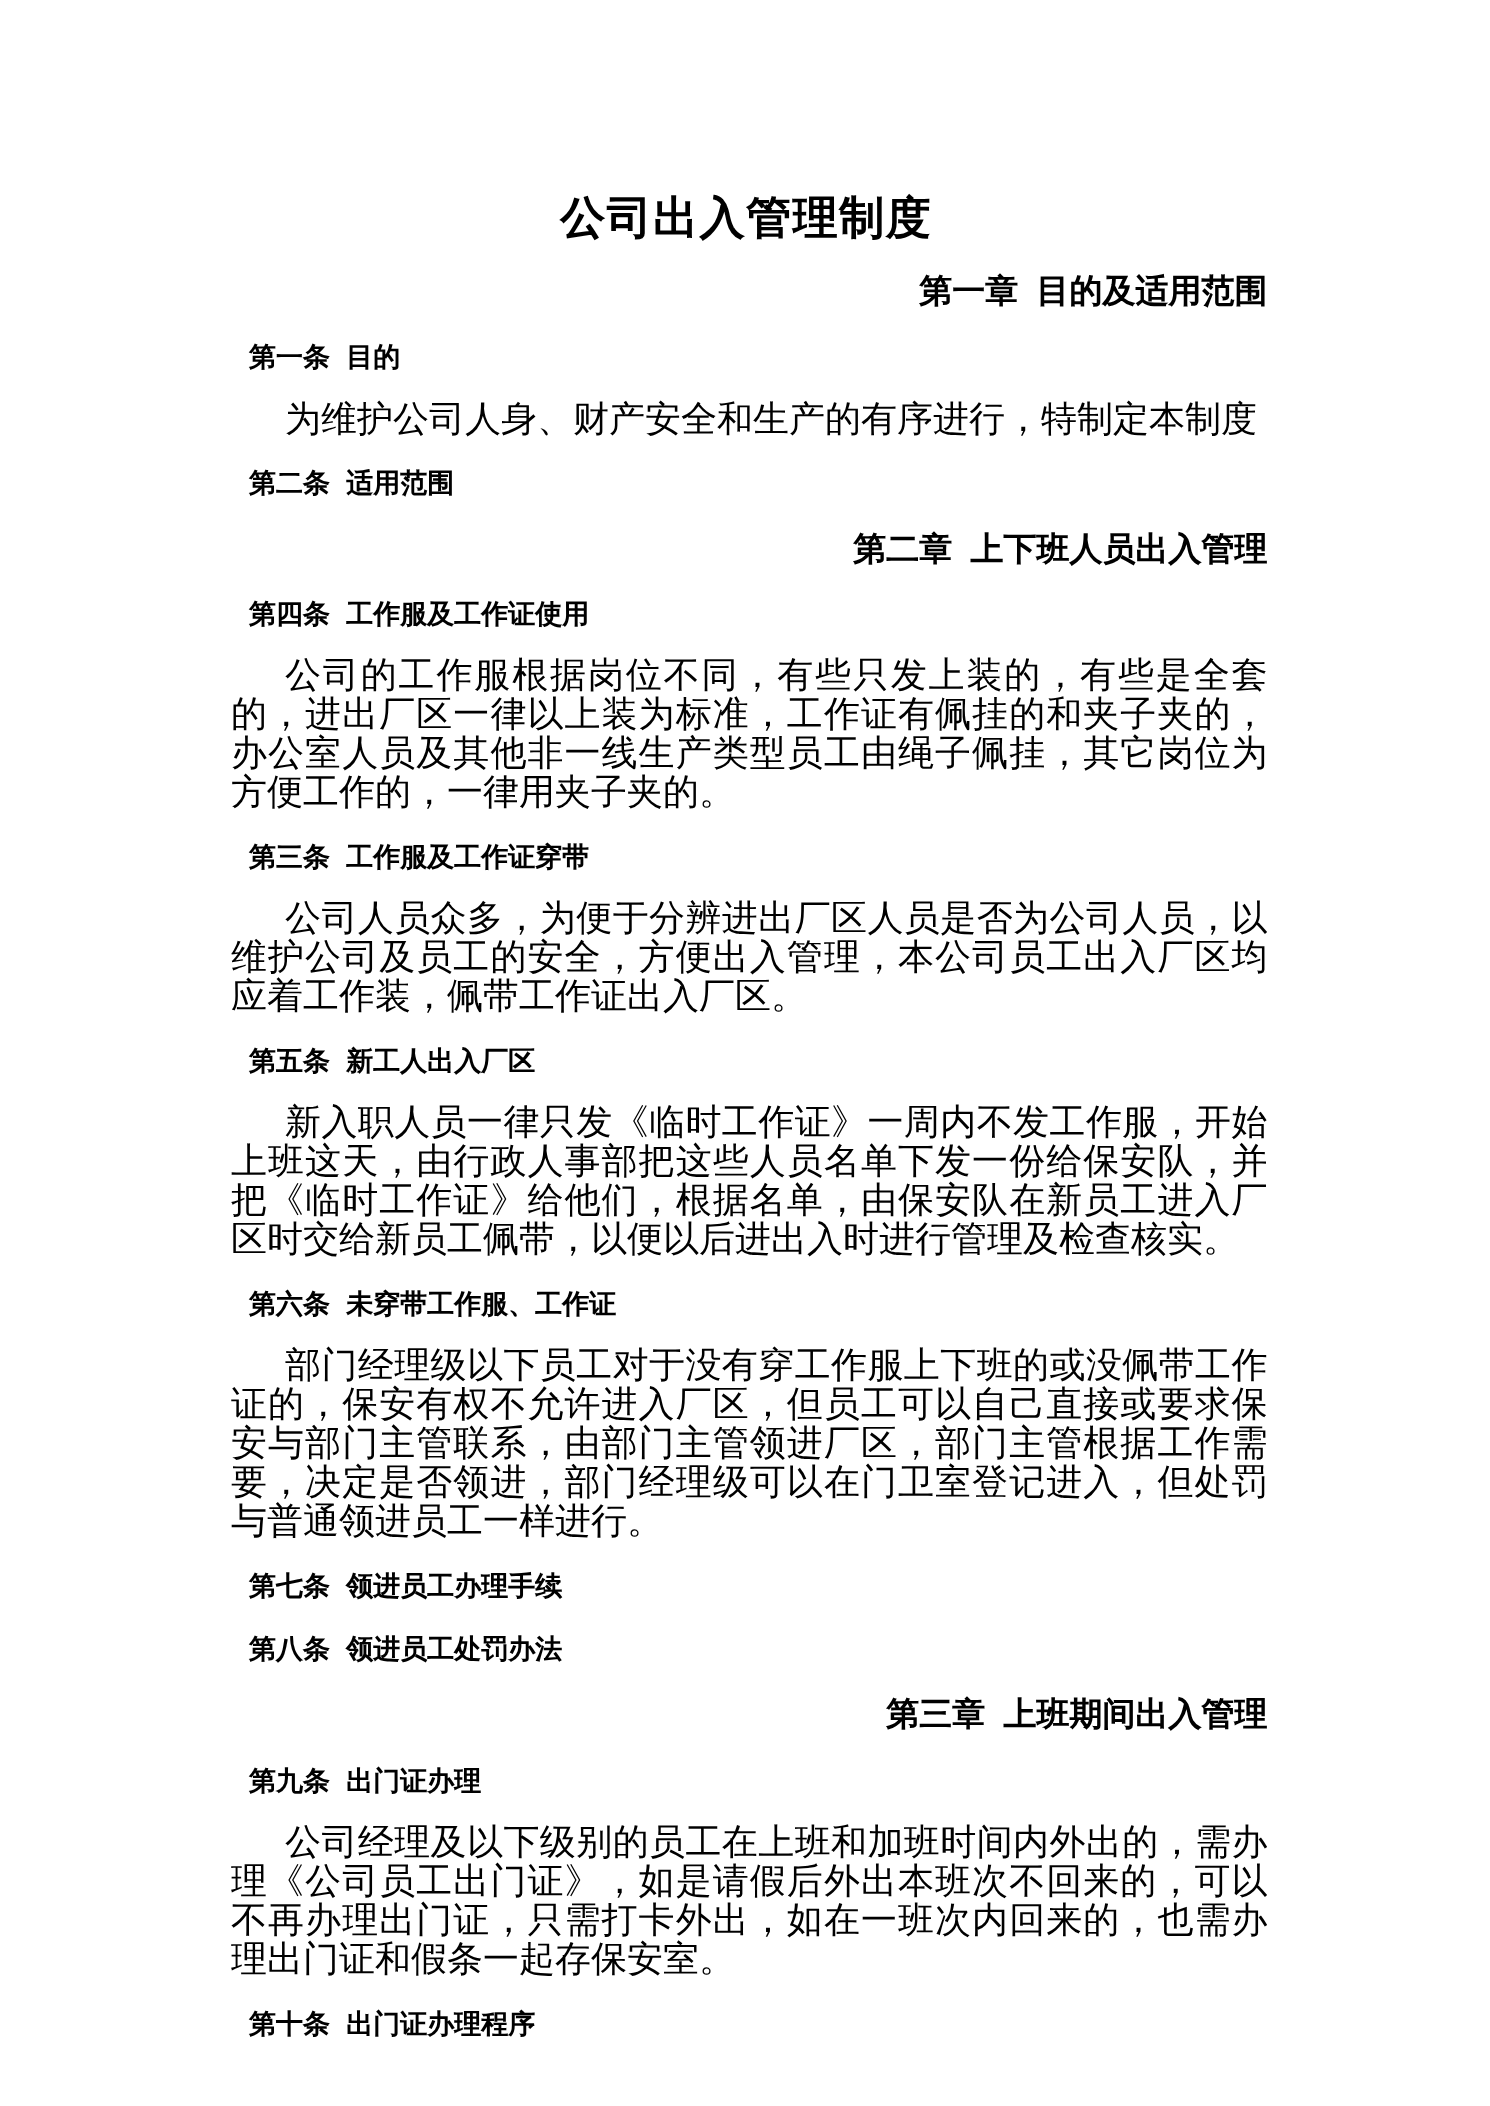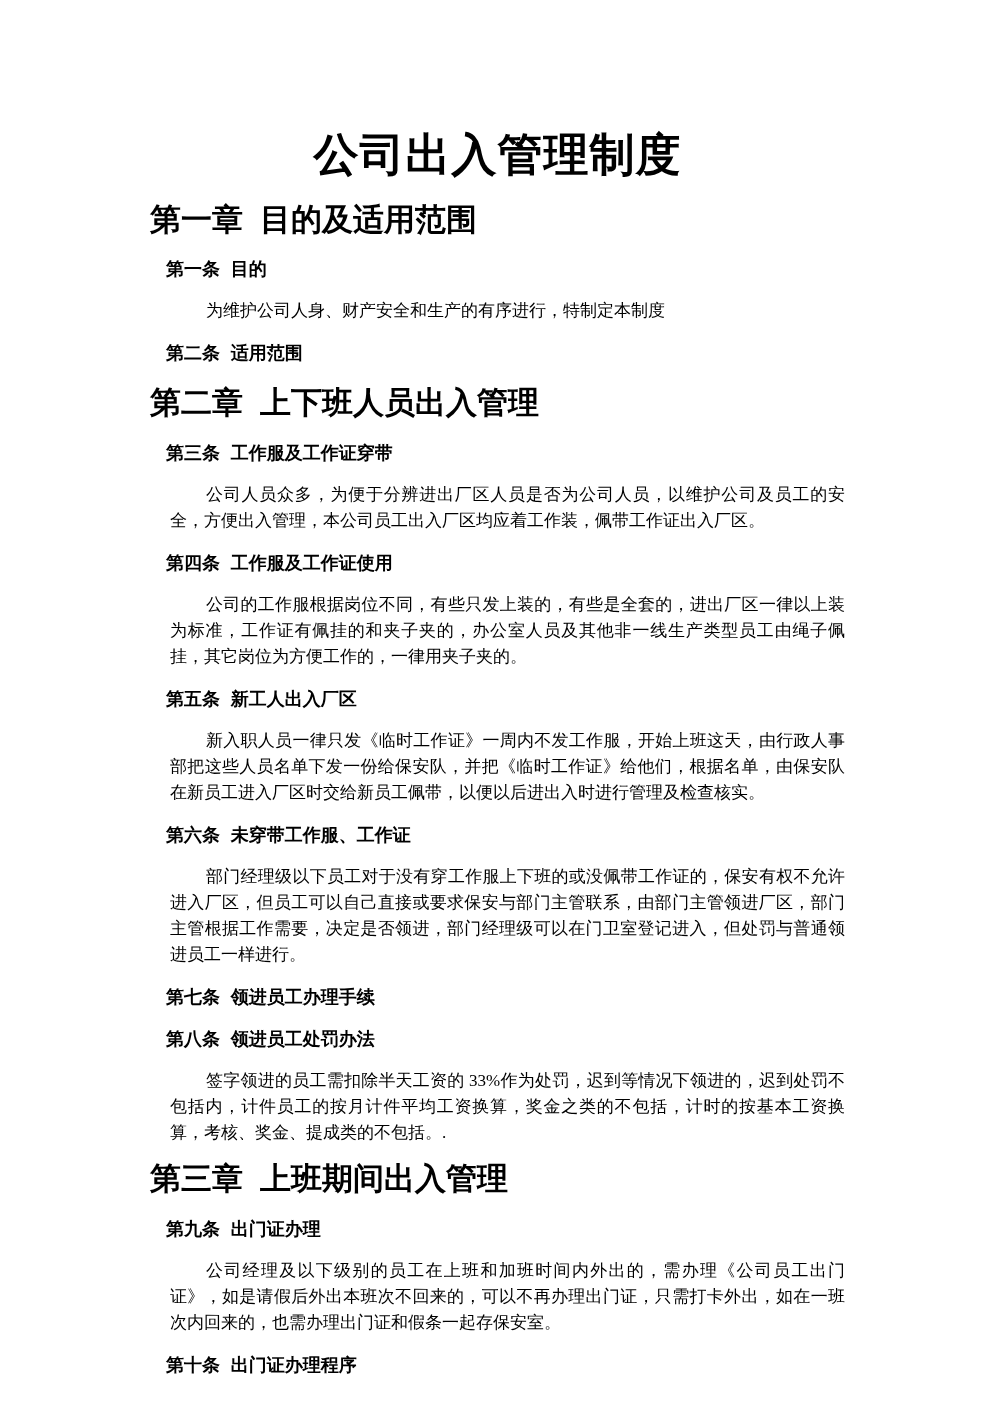--- a/index.html
+++ b/index.html
@@ -16,50 +16,50 @@
     box-sizing: border-box;
     padding: 126px 148px 0 150px;
     color: #000000;
     font-family: "Liberation Serif", "DejaVu Serif", serif;
     overflow: hidden;
   }
   .doc-title {
     margin: 0 0 14px 0;
     font-family: "Liberation Sans", "DejaVu Sans", sans-serif;
     font-weight: 900;
-    font-size: 45px;
+    font-size: 30px;
     line-height: 1.3;
     text-align: center;
     letter-spacing: 1px;
   }
   .chapter-heading {
     margin: 12px 0 9px 0;
     font-weight: 700;
-    font-size: 31px;
+    font-size: 22px;
     line-height: 1.35;
-    text-align: left;
+    text-align: right;
   }
   .chapter-heading .ch-title {
     margin-left: 0.55em;
   }
   .article {
     margin: 0;
   }
   .art-head {
     margin: 16px;
     font-weight: 700;
     font-size: 18px;
     line-height: 26px;
   }
   .art-head .a-title {
     margin-left: 0.6em;
   }
   .art-body {
-    margin: 0 0 0 20px;
-    font-size: 17px;
+    margin: 0 0 0 4px;
+    font-size: 24px;
     line-height: 26px;
     text-indent: 36px;
     text-align: justify;
   }
 </style>
 </head>
 <body>
 
 <div class="page">
 
@@ -84,30 +84,30 @@
     </div>
   </section>
 
   <section>
     <h2 class="chapter-heading">
       <span class="ch-label">第二章</span><span class="ch-title">上下班人员出入管理</span>
     </h2>
 
     <div class="article">
       <p class="art-head">
-        <span class="a-label">第三条</span><span class="a-title">工作服及工作证穿带</span>
+        <span class="a-label">第四条</span><span class="a-title">工作服及工作证使用</span>
       </p>
-      <p class="art-body">公司人员众多，为便于分辨进出厂区人员是否为公司人员，以维护公司及员工的安全，方便出入管理，本公司员工出入厂区均应着工作装，佩带工作证出入厂区。</p>
+      <p class="art-body">公司的工作服根据岗位不同，有些只发上装的，有些是全套的，进出厂区一律以上装为标准，工作证有佩挂的和夹子夹的，办公室人员及其他非一线生产类型员工由绳子佩挂，其它岗位为方便工作的，一律用夹子夹的。</p>
     </div>
 
     <div class="article">
       <p class="art-head">
-        <span class="a-label">第四条</span><span class="a-title">工作服及工作证使用</span>
+        <span class="a-label">第三条</span><span class="a-title">工作服及工作证穿带</span>
       </p>
-      <p class="art-body">公司的工作服根据岗位不同，有些只发上装的，有些是全套的，进出厂区一律以上装为标准，工作证有佩挂的和夹子夹的，办公室人员及其他非一线生产类型员工由绳子佩挂，其它岗位为方便工作的，一律用夹子夹的。</p>
+      <p class="art-body">公司人员众多，为便于分辨进出厂区人员是否为公司人员，以维护公司及员工的安全，方便出入管理，本公司员工出入厂区均应着工作装，佩带工作证出入厂区。</p>
     </div>
 
     <div class="article">
       <p class="art-head">
         <span class="a-label">第五条</span><span class="a-title">新工人出入厂区</span>
       </p>
       <p class="art-body">新入职人员一律只发《临时工作证》一周内不发工作服，开始上班这天，由行政人事部把这些人员名单下发一份给保安队，并把《临时工作证》给他们，根据名单，由保安队在新员工进入厂区时交给新员工佩带，以便以后进出入时进行管理及检查核实。</p>
     </div>
 
     <div class="article">
@@ -120,21 +120,20 @@
     <div class="article">
       <p class="art-head">
         <span class="a-label">第七条</span><span class="a-title">领进员工办理手续</span>
       </p>
     </div>
 
     <div class="article">
       <p class="art-head">
         <span class="a-label">第八条</span><span class="a-title">领进员工处罚办法</span>
       </p>
-      <p class="art-body">签字领进的员工需扣除半天工资的 33%作为处罚，迟到等情况下领进的，迟到处罚不包括内，计件员工的按月计件平均工资换算，奖金之类的不包括，计时的按基本工资换算，考核、奖金、提成类的不包括。.</p>
     </div>
   </section>
 
   <section>
     <h2 class="chapter-heading">
       <span class="ch-label">第三章</span><span class="ch-title">上班期间出入管理</span>
     </h2>
 
     <div class="article">
       <p class="art-head">

